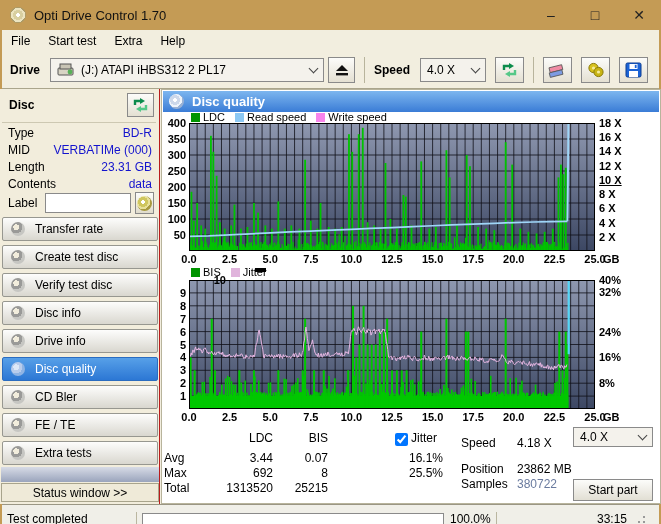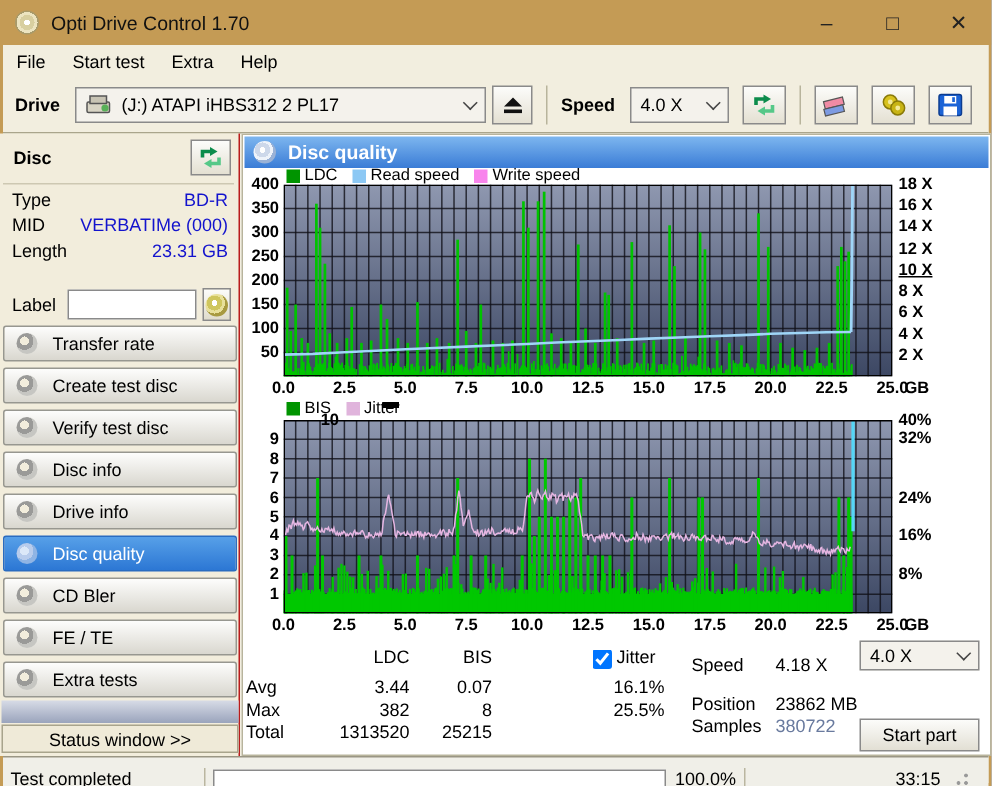--- a/index.html
+++ b/index.html
@@ -191,20 +191,24 @@
       <span>Type</span>
       <span class="val">BD-R</span>
     </div>
     <div class="inforow" style="top:54px;">
       <span>MID</span>
       <span class="val">VERBATIMe (000)</span>
     </div>
     <div class="inforow" style="top:71px;">
       <span>Length</span>
       <span class="val">23.31 GB</span>
+    </div>
+    <div class="inforow" style="top:88px;">
+      <span>Contents</span>
+      <span class="val">data</span>
     </div>
     <div class="labelrow">
       <span>Label</span>
       <input type="text" value="" style="">
       <div class="cd-btn">
           <span class="cd-ico"></span>
         </div>
     </div>
     <div class="nav">
       <div class="navbtn">
@@ -1550,21 +1554,21 @@
     <span class="lbl ralign" style="left:110px;top:7px;width:57px;">BIS</span>
     <input type="checkbox" style="position: absolute; left: 230px; top: 6px; width: 13px; height: 13px;" checked="">
     <span class="lbl" style="left:250px;top:7px;">Jitter</span>
 
     <span class="lbl" style="left:3px;top:27px;">Avg</span>
     <span class="v ralign" style="left:52px;top:27px;width:60px;">3.44</span>
     <span class="v ralign" style="left:110px;top:27px;width:57px;">0.07</span>
     <span class="v ralign" style="left:200px;top:27px;width:82px;">16.1%</span>
 
     <span class="lbl" style="left:3px;top:42px;">Max</span>
-    <span class="v ralign" style="left:52px;top:42px;width:60px;">382</span>
+    <span class="v ralign" style="left:52px;top:42px;width:60px;">692</span>
     <span class="v ralign" style="left:110px;top:42px;width:57px;">8</span>
     <span class="v ralign" style="left:200px;top:42px;width:82px;">25.5%</span>
 
     <span class="lbl" style="left:3px;top:57px;">Total</span>
     <span class="v ralign" style="left:52px;top:57px;width:60px;">1313520</span>
     <span class="v ralign" style="left:110px;top:57px;width:57px;">25215</span>
 
     <span class="lbl" style="left:300px;top:12px;">Speed</span>
     <span class="v" style="left:356px;top:12px;">4.18 X</span>
     <span class="lbl" style="left:300px;top:38px;">Position</span>

